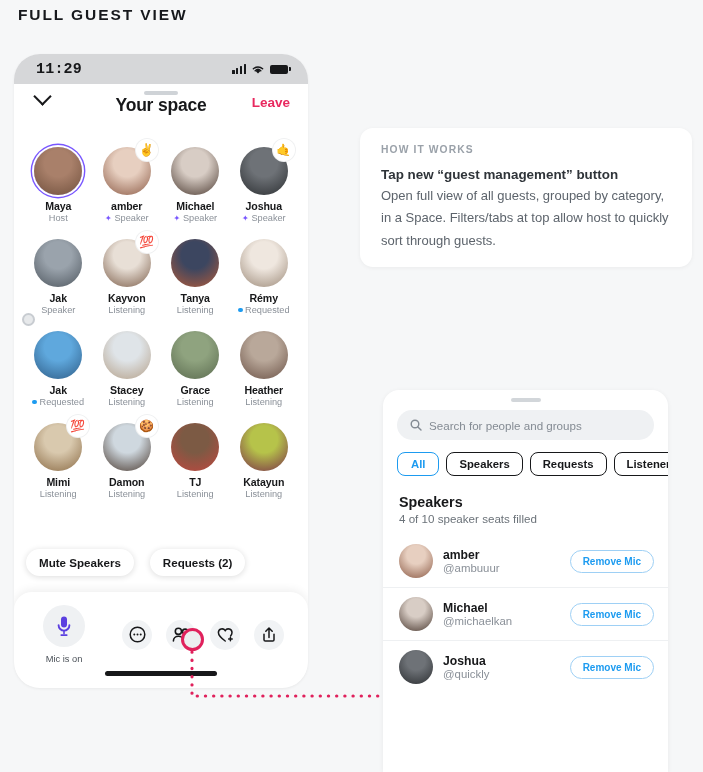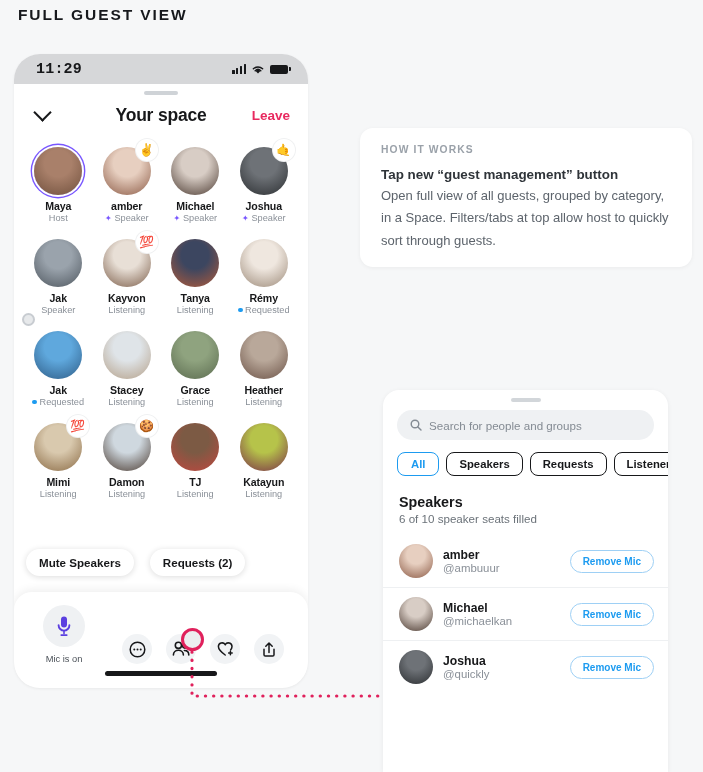--- a/index.html
+++ b/index.html
@@ -58,21 +58,21 @@
     content: ""; position: absolute; right: -2.6px; top: 2.6px;
     width: 1.8px; height: 3.5px; background: #17181a; border-radius: 0 1px 1px 0;
   }
 
   .grabber {
     width: 34px; height: 4px; border-radius: 2px; background: #cfd3d7;
     margin: 7px auto 0;
   }
 
   .space-header {
-    height: 40px; display: flex; align-items: center;
+    height: 40px; display: flex; align-items: flex-start;
     padding: 0 18px 0 22px; position: relative;
   }
   .chev-down {
     width: 13px; height: 13px;
     border-left: 2.1px solid #17181a; border-bottom: 2.1px solid #17181a;
     transform: rotate(-45deg); margin-top: -5px;
   }
   .space-title {
     position: absolute; left: 0; right: 0; text-align: center;
     font-size: 17.5px; font-weight: bold; color: #17181a; letter-spacing: -0.2px;
@@ -133,21 +133,21 @@
   }
 
   
   .bottom-bar {
     position: absolute; left: 0; right: 0; bottom: 0;
     height: 96px; background: #fff;
     border-radius: 18px 18px 26px 26px;
     box-shadow: 0 -2px 10px rgba(0,0,0,0.07);
     padding: 13px 20px 0 22px;
   }
-  .bb-inner { display: flex; align-items: flex-end; }
+  .bb-inner { display: flex; align-items: center; }
   .mic-block { display: flex; flex-direction: column; align-items: center; width: 56px; }
   .mic-circle {
     width: 42px; height: 42px; border-radius: 50%;
     background: #eff1f3; display: flex; align-items: center; justify-content: center;
   }
   .mic-label { margin-top: 7px; font-size: 9.3px; color: #4b5158; white-space: nowrap; }
   .bb-actions { display: flex; gap: 14px; margin-left: auto; margin-right: 4px; }
   .act-circle {
     width: 30px; height: 30px; border-radius: 50%;
     background: #f1f3f5; display: flex; align-items: center; justify-content: center;
@@ -512,21 +512,21 @@
 
   <div class="tabs" id="tabs">
       <div class="tab active">All</div>
       <div class="tab">Speakers</div>
       <div class="tab">Requests</div>
       <div class="tab">Listeners</div>
     </div>
 
   <div class="sec-head">
     <div class="sec-title">Speakers</div>
-    <div class="sec-sub">6 of 10 speaker seats filled</div>
+    <div class="sec-sub">4 of 10 speaker seats filled</div>
   </div>
 
   <div class="rows-wrap" id="g-rows">
       <div class="g-row">
         <div class="g-av" style="background: radial-gradient(circle at 50% 32%, rgb(231, 207, 192) 0%, rgb(231, 207, 192) 32%, rgb(140, 91, 70) 100%);"></div>
         <div class="g-meta">
           <span class="g-name">amber</span>
           <span class="g-handle">@ambuuur</span>
         </div>
         <div class="g-btn">Remove Mic</div>

